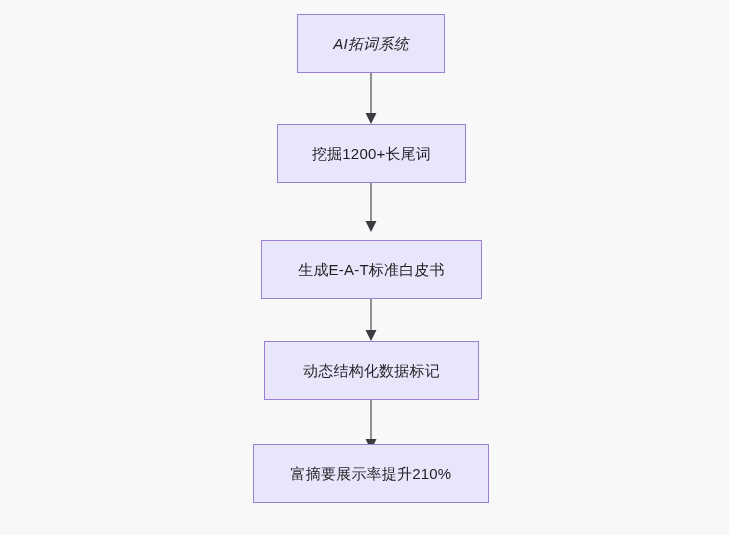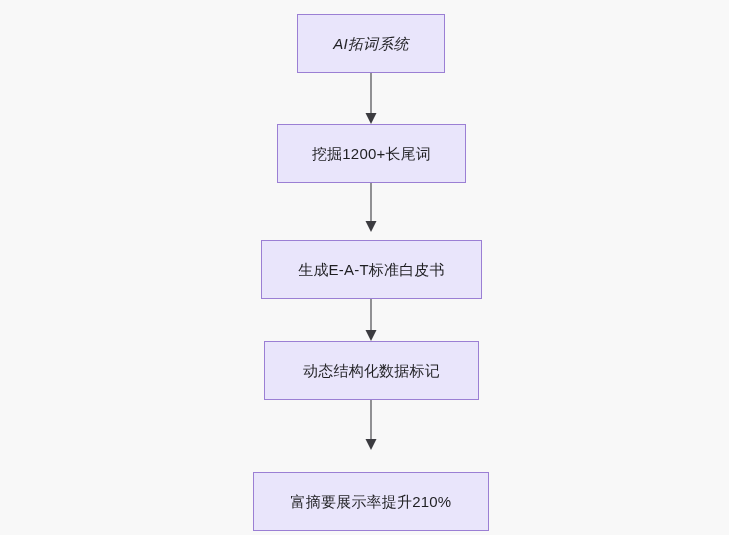--- a/index.html
+++ b/index.html
@@ -35,21 +35,21 @@
     letter-spacing: 0.2px;
     white-space: nowrap;
     text-align: center;
   }
 
   
   .node-1 { left: 297px; top: 14px;  width: 148px; height: 59px; font-style: italic; }
   .node-2 { left: 277px; top: 124px; width: 189px; height: 59px; }
   .node-3 { left: 261px; top: 240px; width: 221px; height: 59px; }
   .node-4 { left: 264px; top: 341px; width: 215px; height: 59px; justify-content: center; }
-  .node-5 { left: 253px; top: 472px; width: 236px; height: 59px; }
+  .node-5 { left: 253px; top: 444px; width: 236px; height: 59px; }
 
   .edge {
     position: absolute;
     left: 0;
     top: 0;
     width: 729px;
     height: 535px;
     overflow: visible;
     pointer-events: none;
   }

